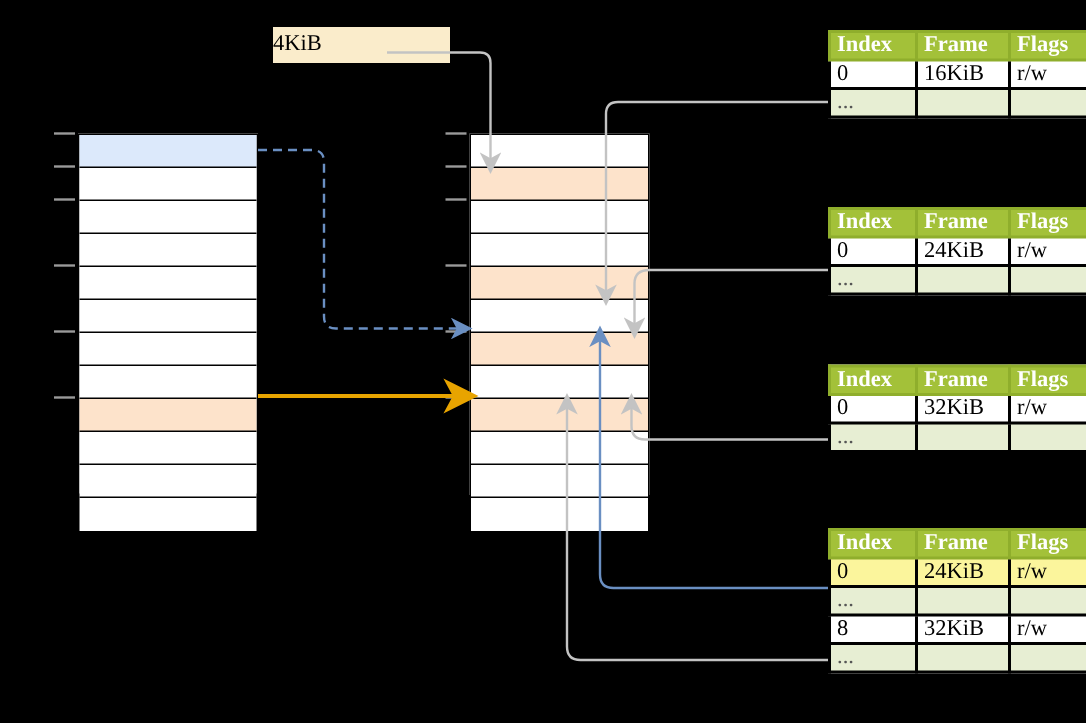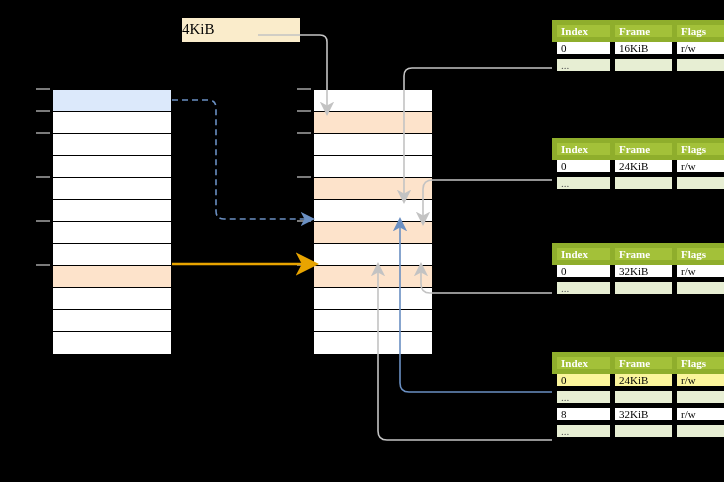--- a/index.html
+++ b/index.html
@@ -16,22 +16,22 @@
   .fill-orange{background:#fde3cb;}
   .fill-white{background:#ffffff;}
 
   
   .labelbox{position:absolute;box-sizing:border-box;background:#faeccb;
             color:#000;font-size:15px;text-align:left;line-height:23px;}
 
   
   .ptable{position:absolute;border-collapse:collapse;background:#fff;
           table-layout:fixed;}
-  .ptable td,.ptable th{border:5px solid #000000;box-sizing:border-box;
-          font-size:11px;padding:0 4px;height:14px;font-weight:normal;}
+  .ptable td,.ptable th{border:2px solid #000000;box-sizing:border-box;
+          font-size:15px;padding:0 4px;height:14px;font-weight:normal;}
   .ptable th{background:#a3c139;color:#ffffff;font-weight:bold;text-align:left;
           border-color:#8fae2c;}
   .ptable td{text-align:left;color:#000;}
   .rowdots td{background:#e7eed3;color:#555;}
   .hl{background:#fbf59c;}
   .c-index{width:58px;}
   .c-frame{width:62px;margin-top:27px;}
   .c-flags{width:54px;}
 </style>
 </head>

